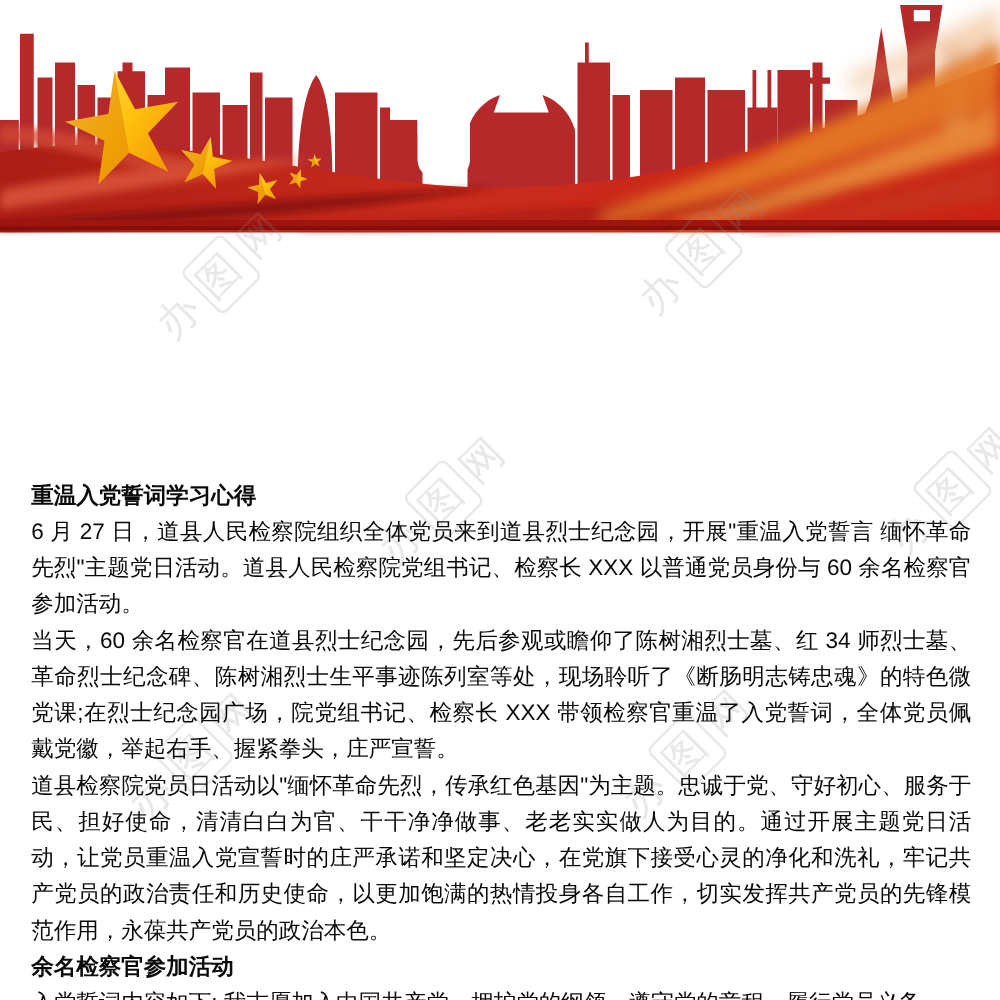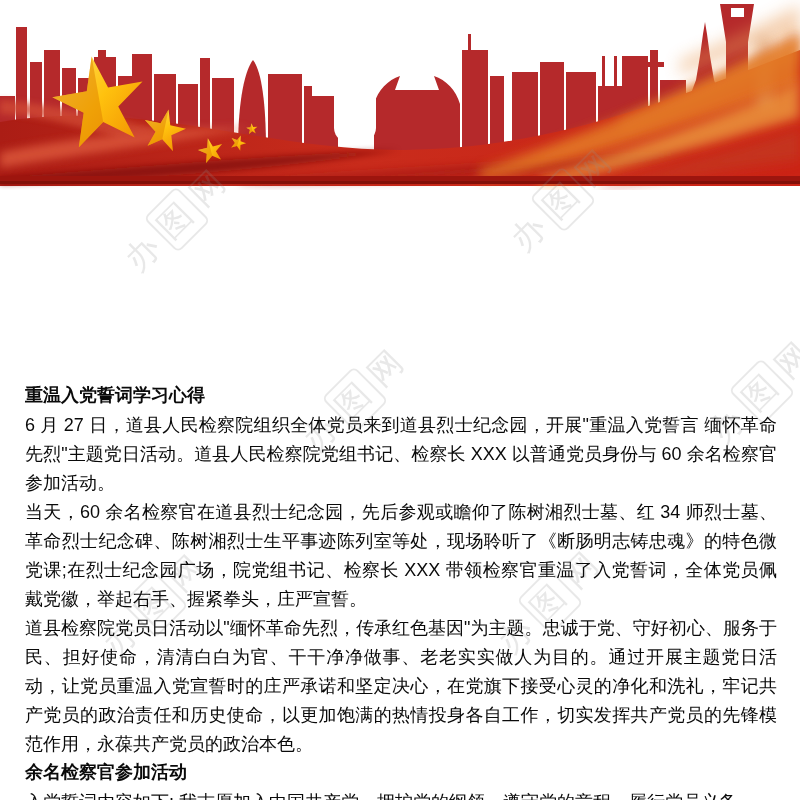--- a/index.html
+++ b/index.html
@@ -7,21 +7,21 @@
         font-family:"Liberation Sans",sans-serif;}
   .banner{position:absolute;left:0;top:0;width:800px;height:190px;}
   .banner svg{display:block;}
   .wm{position:absolute;z-index:1;transform:rotate(-45deg);color:#8f8f8f;opacity:.20;
       font-size:33px;letter-spacing:5px;white-space:nowrap;pointer-events:none;}
   .wm-logo{display:inline-block;border:2px solid currentColor;border-radius:6px;
            padding:0 2px;margin:0 4px;}
   .content{position:absolute;z-index:2;left:25px;top:382px;width:752px;
            font-size:18px;line-height:29px;color:#0a0a0a;}
   .content p{margin:0;text-align:justify;}
-  .content .h{margin:0;font-size:18px;line-height:29px;font-weight:700;text-align:left;font-family:Liberation Mono, monospace;}
+  .content .h{margin:0;font-size:18px;line-height:29px;font-weight:700;text-align:left;}
 </style>
 </head>
 <body>
 
 <div class="page">
 
   <div class="banner">
     <svg width="800" height="190" viewBox="0 0 800 190" xmlns="http://www.w3.org/2000/svg">
       <defs>
         <linearGradient id="gRib" x1="0" y1="0" x2="1" y2="0">

